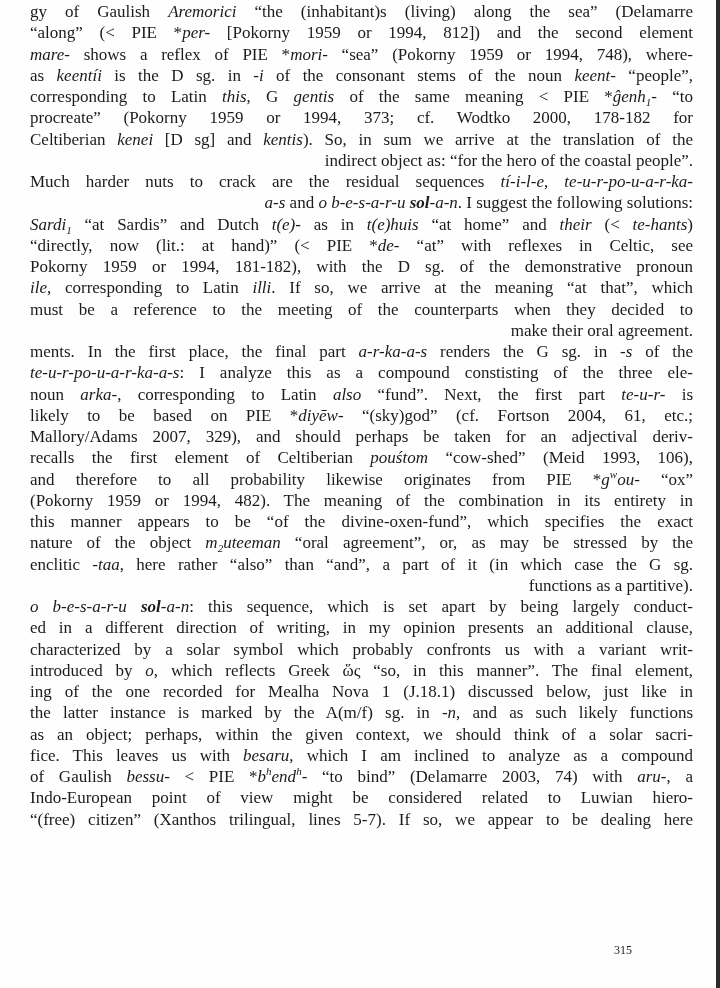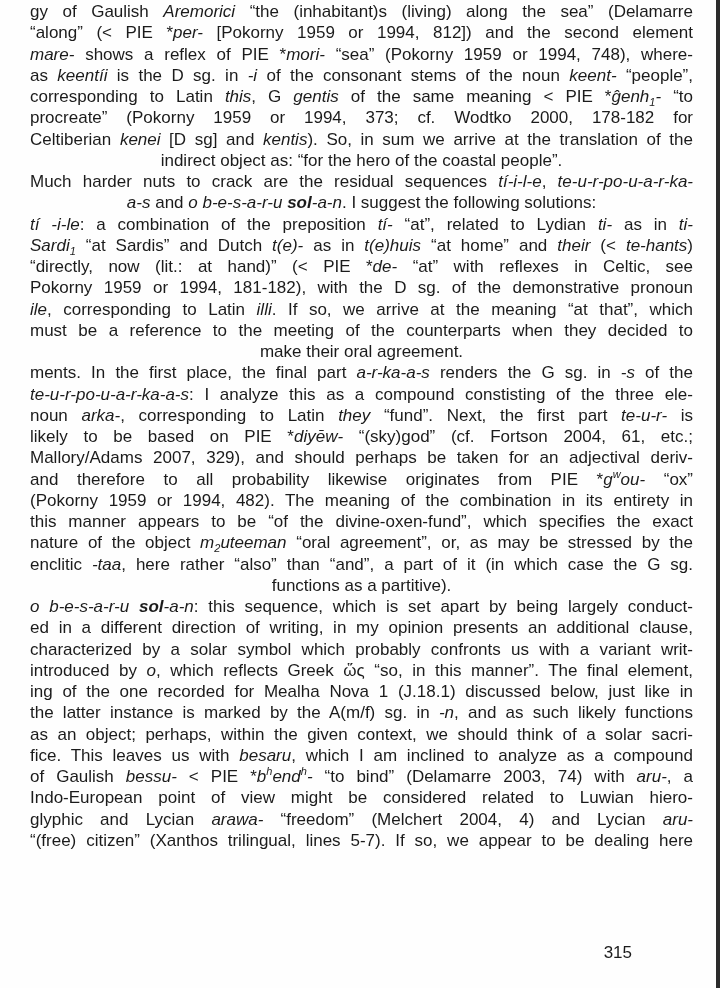--- a/index.html
+++ b/index.html
@@ -1,82 +1,81 @@
 <!DOCTYPE html>
 <html><head>
 <meta charset="utf-8">
 <style>
   html,body{margin:0;padding:0;background:#ffffff;}
   .page{
     position:relative;
     width:720px;height:988px;
     background:#fefefe;
     overflow:hidden;
-    font-family:Liberation Sans, sans-serif;
+    font-family:Liberation Serif, serif;
     color:#1b1b1b;
   }
   .scan-edge{
     position:absolute;top:0;right:0;width:4px;height:988px;
     background:#2b2b2b;
   }
   .textblock{
     position:absolute;left:30px;top:1px;width:663px;
     font-size:17px;line-height:21.25px;
   }
-  .line{min-height:21.25px;text-align:center;}
+  .line{min-height:21.25px;text-align:right;}
   .line.j{text-align:justify;text-align-last:justify;}
   .line i{font-style:italic;}
   .line b{font-weight:bold;}
   .line sup,.line sub{font-size:11px;line-height:0;}
   .page-number{
     position:absolute;left:30px;top:943px;width:602px;
-    text-align:right;font-size:17px;
+    text-align:right;font-size:12px;
   }
 </style>
 </head>
 <body>
 
 <div class="page">
   <div class="textblock" id="text-lines">
       <div class="line j">gy of Gaulish <i>Aremorici</i> “the (inhabitant)s (living) along the sea” (Delamarre</div>
       <div class="line j">“along” (&lt; PIE *<i>per-</i> [Pokorny 1959 or 1994, 812]) and the second element</div>
       <div class="line j"><i>mare-</i> shows a reflex of PIE *<i>mori-</i> “sea” (Pokorny 1959 or 1994, 748), where-</div>
       <div class="line j">as <i>keentíi</i> is the D sg. in <i>-i</i> of the consonant stems of the noun <i>keent-</i> “people”,</div>
       <div class="line j">corresponding to Latin <i>this</i>, G <i>gentis</i> of the same meaning &lt; PIE *<i>ĝenh<sub>1</sub>-</i> “to</div>
       <div class="line j">procreate” (Pokorny 1959 or 1994, 373; cf. Wodtko 2000, 178-182 for</div>
       <div class="line j">Celtiberian <i>kenei</i> [D sg] and <i>kentis</i>). So, in sum we arrive at the translation of the</div>
       <div class="line">indirect object as: “for the hero of the coastal people”.</div>
       <div class="line j">Much harder nuts to crack are the residual sequences <i>tí-i-l-e</i>, <i>te-u-r-po-u-a-r-ka-</i></div>
       <div class="line"><i>a-s</i> and <i>o b-e-s-a-r-u <b>sol</b>-a-n</i>. I suggest the following solutions:</div>
-      <div class="line j"><i>tí -i-le</i>: a combination of the preposition <i>tí-</i> “at”, related to Lydian <i>ti-</i> as in <i>ti-</i></div>
       <div class="line j"><i>Sardi<sub>1</sub></i> “at Sardis” and Dutch <i>t(e)-</i> as in <i>t(e)huis</i> “at home” and <i>their</i> (&lt; <i>te-hants</i>)</div>
       <div class="line j">“directly, now (lit.: at hand)” (&lt; PIE *<i>de-</i> “at” with reflexes in Celtic, see</div>
       <div class="line j">Pokorny 1959 or 1994, 181-182), with the D sg. of the demonstrative pronoun</div>
       <div class="line j"><i>ile</i>, corresponding to Latin <i>illi</i>. If so, we arrive at the meaning “at that”, which</div>
       <div class="line j">must be a reference to the meeting of the counterparts when they decided to</div>
       <div class="line">make their oral agreement.</div>
       <div class="line j">ments. In the first place, the final part <i>a-r-ka-a-s</i> renders the G sg. in <i>-s</i> of the</div>
       <div class="line j"><i>te-u-r-po-u-a-r-ka-a-s</i>: I analyze this as a compound constisting of the three ele-</div>
-      <div class="line j">noun <i>arka-</i>, corresponding to Latin <i>they</i> “fund”. Next, the first part <i>te-u-r-</i> is</div>
+      <div class="line j">noun <i>arka-</i>, corresponding to Latin <i>also</i> “fund”. Next, the first part <i>te-u-r-</i> is</div>
       <div class="line j">likely to be based on PIE *<i>diyēw-</i> “(sky)god” (cf. Fortson 2004, 61, etc.;</div>
       <div class="line j">Mallory/Adams 2007, 329), and should perhaps be taken for an adjectival deriv-</div>
+      <div class="line j">recalls the first element of Celtiberian <i>pouśtom</i> “cow-shed” (Meid 1993, 106),</div>
       <div class="line j">and therefore to all probability likewise originates from PIE *<i>g<sup>w</sup>ou-</i> “ox”</div>
       <div class="line j">(Pokorny 1959 or 1994, 482). The meaning of the combination in its entirety in</div>
       <div class="line j">this manner appears to be “of the divine-oxen-fund”, which specifies the exact</div>
       <div class="line j">nature of the object <i>m<sub>2</sub>uteeman</i> “oral agreement”, or, as may be stressed by the</div>
       <div class="line j">enclitic <i>-taa</i>, here rather “also” than “and”, a part of it (in which case the G sg.</div>
       <div class="line">functions as a partitive).</div>
       <div class="line j"><i>o b-e-s-a-r-u <b>sol</b>-a-n</i>: this sequence, which is set apart by being largely conduct-</div>
       <div class="line j">ed in a different direction of writing, in my opinion presents an additional clause,</div>
       <div class="line j">characterized by a solar symbol which probably confronts us with a variant writ-</div>
       <div class="line j">introduced by <i>o</i>, which reflects Greek ὥς “so, in this manner”. The final element,</div>
       <div class="line j">ing of the one recorded for Mealha Nova 1 (J.18.1) discussed below, just like in</div>
       <div class="line j">the latter instance is marked by the A(m/f) sg. in <i>-n</i>, and as such likely functions</div>
       <div class="line j">as an object; perhaps, within the given context, we should think of a solar sacri-</div>
       <div class="line j">fice. This leaves us with <i>besaru</i>, which I am inclined to analyze as a compound</div>
       <div class="line j">of Gaulish <i>bessu-</i> &lt; PIE *<i>b<sup>h</sup>end<sup>h</sup>-</i> “to bind” (Delamarre 2003, 74) with <i>aru-</i>, a</div>
       <div class="line j">Indo-European point of view might be considered related to Luwian hiero-</div>
-      <div class="line j">glyphic and Lycian <i>arawa-</i> “freedom” (Melchert 2004, 4) and Lycian <i>aru-</i></div>
       <div class="line j">“(free) citizen” (Xanthos trilingual, lines 5-7). If so, we appear to be dealing here</div>
     </div>
   <div class="page-number">315</div>
   <div class="scan-edge"></div>
 </div>
 
 </body></html>

